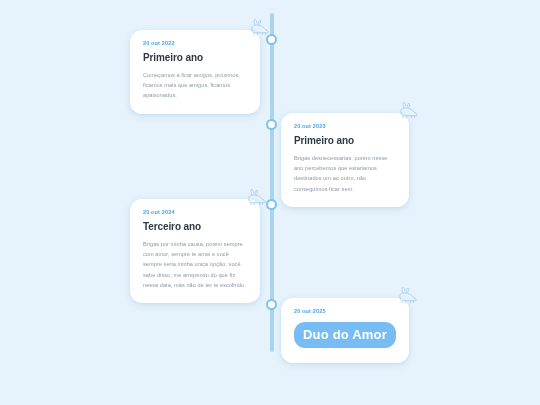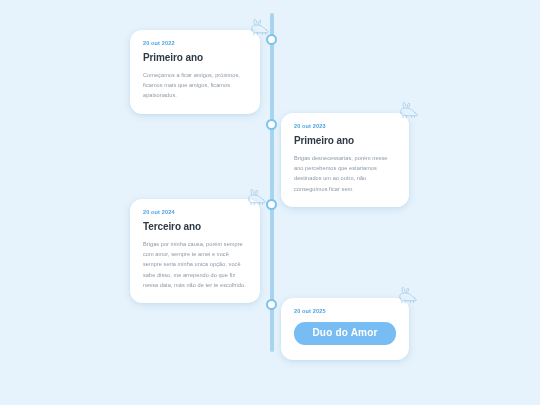--- a/index.html
+++ b/index.html
@@ -108,21 +108,21 @@
 
   
   .love-button {
     display: block;
     width: 100%;
     border: none;
     border-radius: 11px;
     background: #77bdf3;
     color: #ffffff;
     font-family: "Liberation Sans", sans-serif;
-    font-size: 10px;
+    font-size: 13px;
     font-weight: bold;
     letter-spacing: 0.2px;
     padding: 6.5px 0 6.5px 0;
     cursor: pointer;
     text-align: center;
     line-height: 1;
   }
 </style>
 </head>
 <body>

